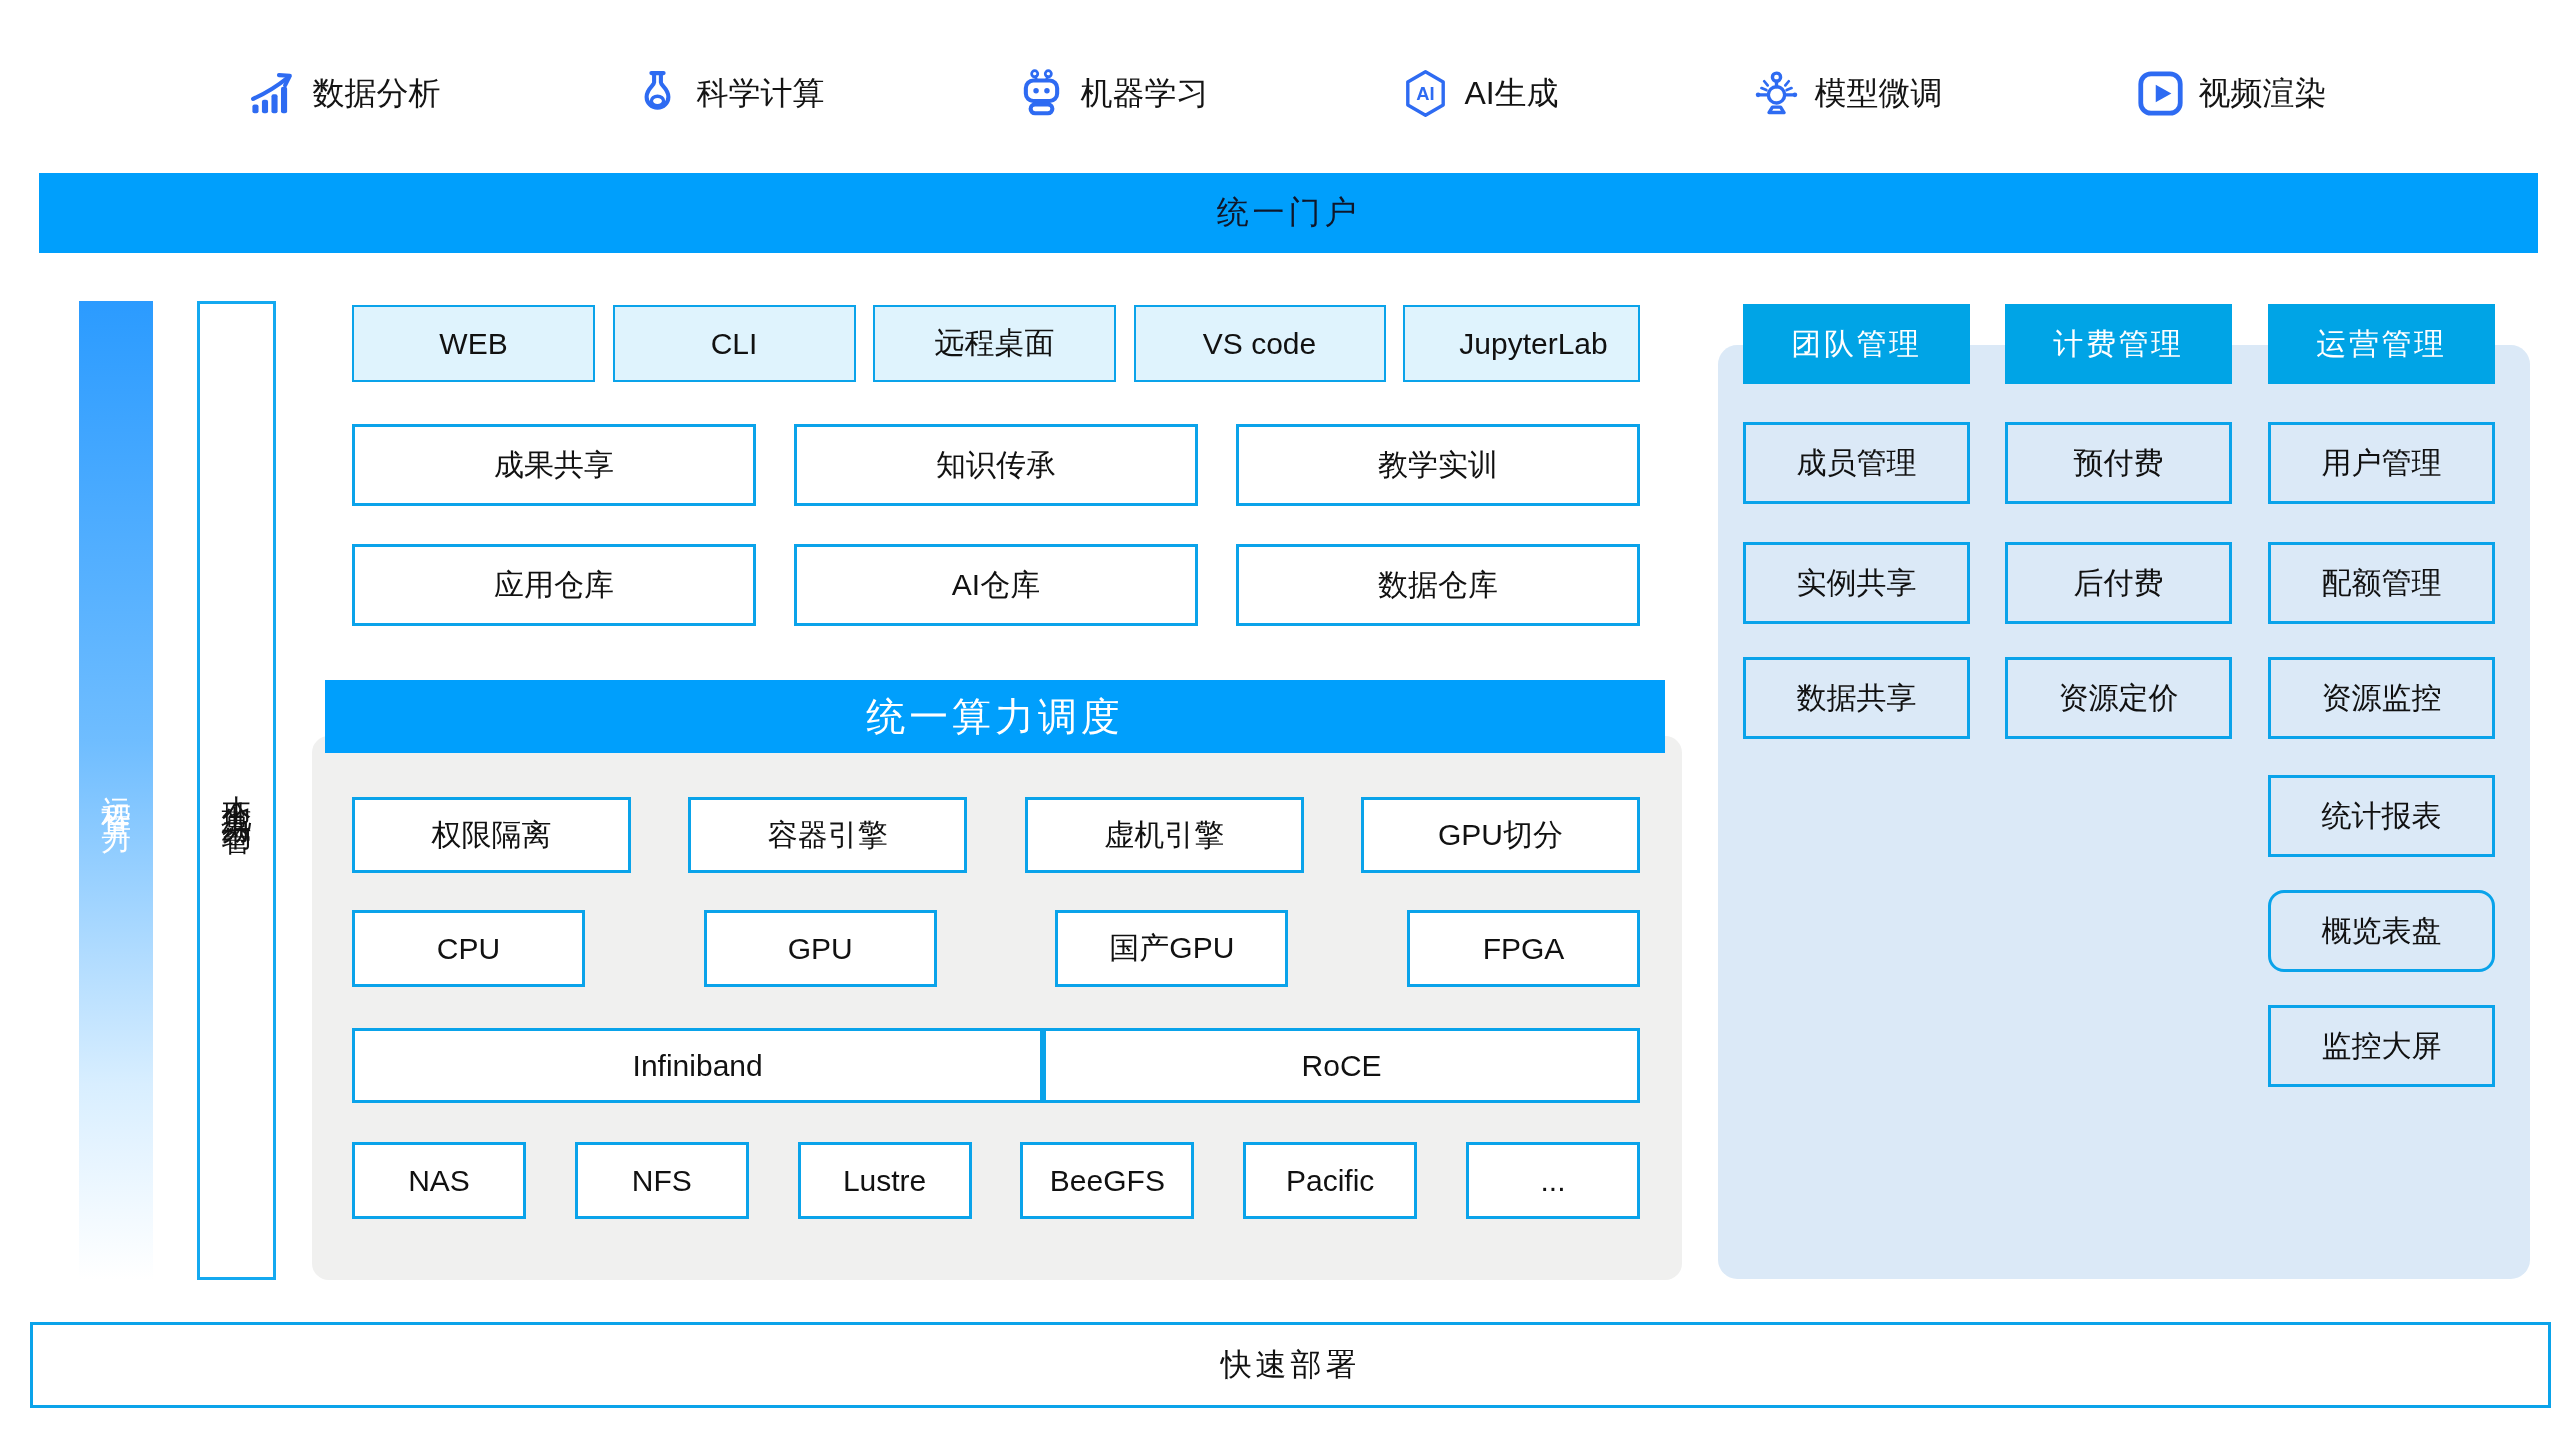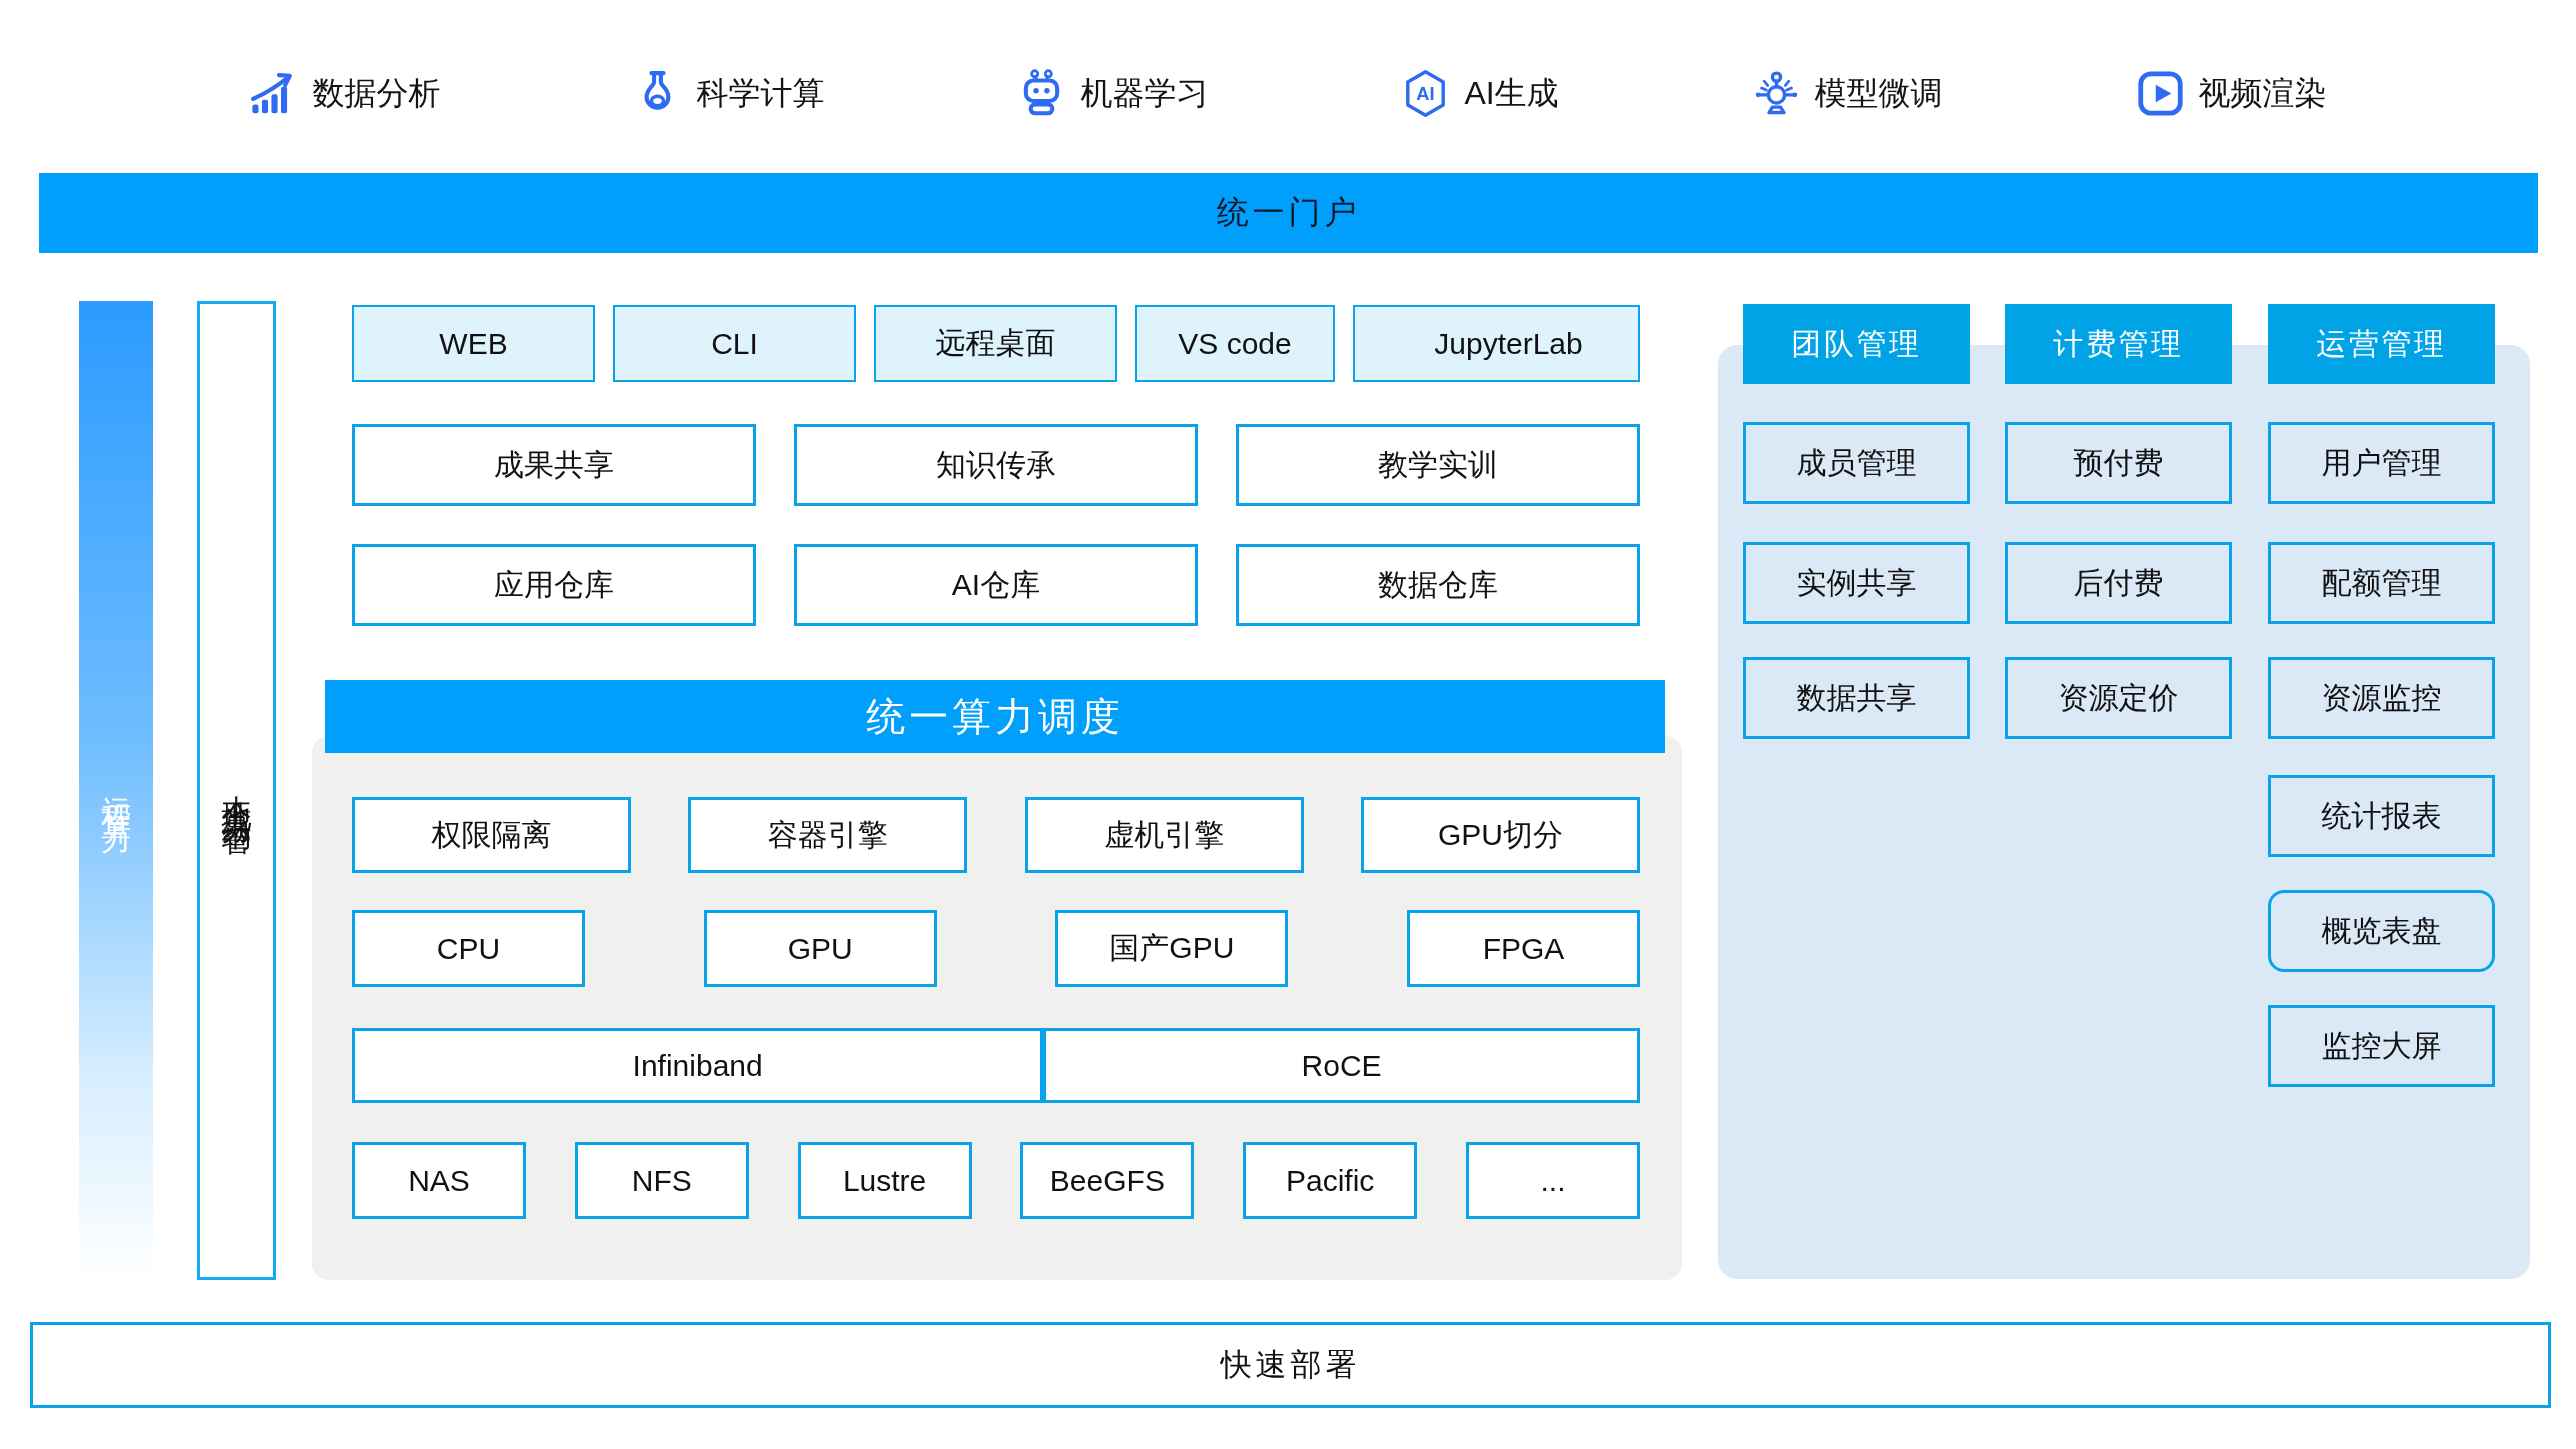--- a/index.html
+++ b/index.html
@@ -162,22 +162,22 @@
   <span class="vtext">本地算力纳管</span>
 </div>
 
 <div class="gray-panel"></div>
 <div class="blue-panel"></div>
 
 <div class="row" style="top:305px;height:77px;">
   <div class="bx light" style="width:243px;">WEB</div>
   <div class="bx light" style="width:243px;">CLI</div>
   <div class="bx light" style="width:243px;">远程桌面</div>
-  <div class="bx light" style="width:200px;">VS code</div>
-  <div class="bx light" style="width:287px;padding-left:24px;">JupyterLab</div>
+  <div class="bx light" style="width:252px;">VS code</div>
+  <div class="bx light" style="width:237px;padding-left:24px;">JupyterLab</div>
 </div>
 
 <div class="row" style="top:424px;height:82px;">
   <div class="bx white" style="width:404px;">成果共享</div>
   <div class="bx white" style="width:404px;">知识传承</div>
   <div class="bx white" style="width:404px;">教学实训</div>
 </div>
 
 <div class="row" style="top:544px;height:82px;">
   <div class="bx white" style="width:404px;">应用仓库</div>

